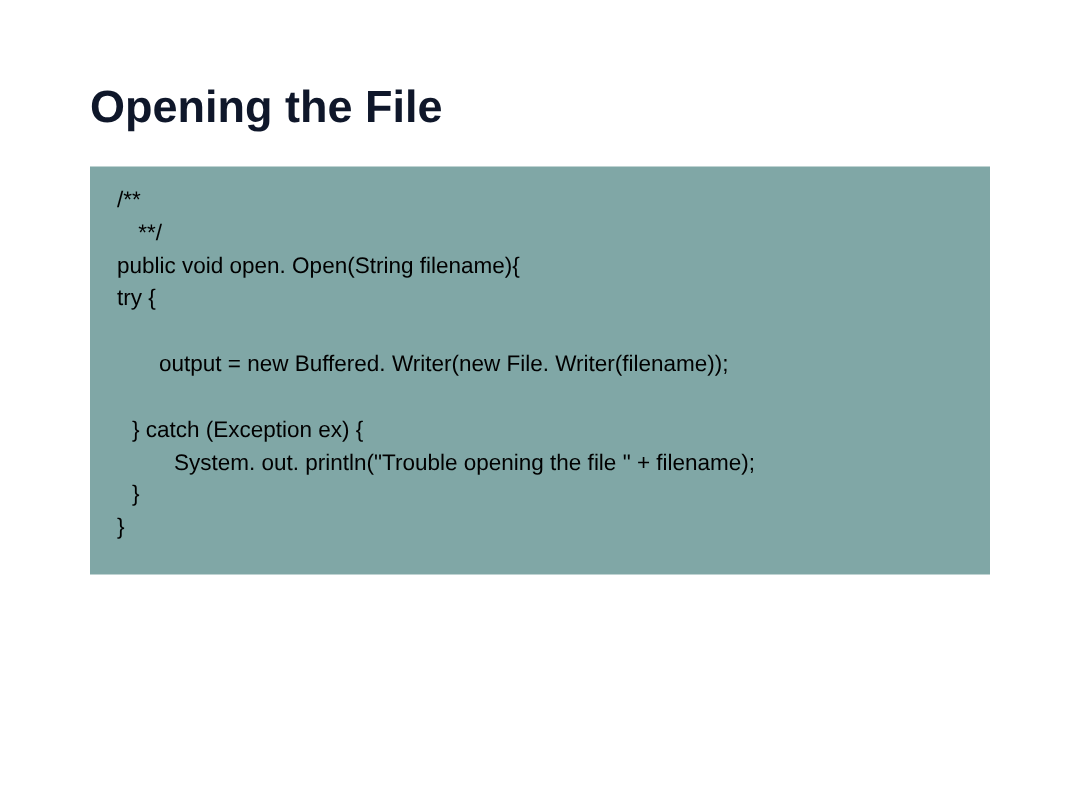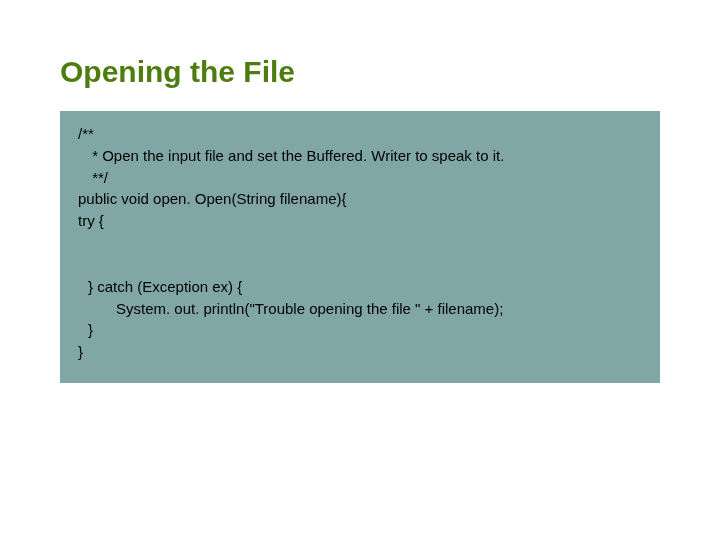--- a/index.html
+++ b/index.html
@@ -12,21 +12,21 @@
   }
   .slide {
     width: 100%;
     height: 100%;
     padding: 55px 60px 30px 60px;
   }
   .title {
     font-family: "Arial Black", Arial, sans-serif;
     font-weight: 900;
     font-size: 30px;
-    color: #4d7c0f;
+    color: #0f172a;
     letter-spacing: 0px;
     margin-bottom: 22px;
   }
   .codebox {
     background: #80a7a6;
     width: 100%;
     padding: 12px 10px 20px 8px;
     color: #000000;
     font-family: Arial, Helvetica, sans-serif;
     font-size: 15px;
@@ -40,24 +40,24 @@
   .blank { height: 22px; }
 </style>
 </head>
 <body>
 
 <div class="slide">
   <div class="title">Opening the File</div>
 
   <div class="codebox">
     <div class="line i1">/**</div>
-    <div class="line i2"> * Open the input file and set the Buffered. Writer to speak to it.</div>
     <div class="line i2"> **/</div>
     <div class="line i1">public void open. Open(String filename){</div>
     <div class="line i1">try {</div>
     <div class="blank"></div>
+    <div class="line i3">output = new Buffered. Writer(new File. Writer(filename));</div>
     <div class="blank"></div>
     <div class="line i2">} catch (Exception ex) {</div>
     <div class="line i4">System. out. println("Trouble opening the file " + filename);</div>
     <div class="line i2">}</div>
     <div class="line i1">}</div>
   </div>
 </div>
 
 </body></html>

